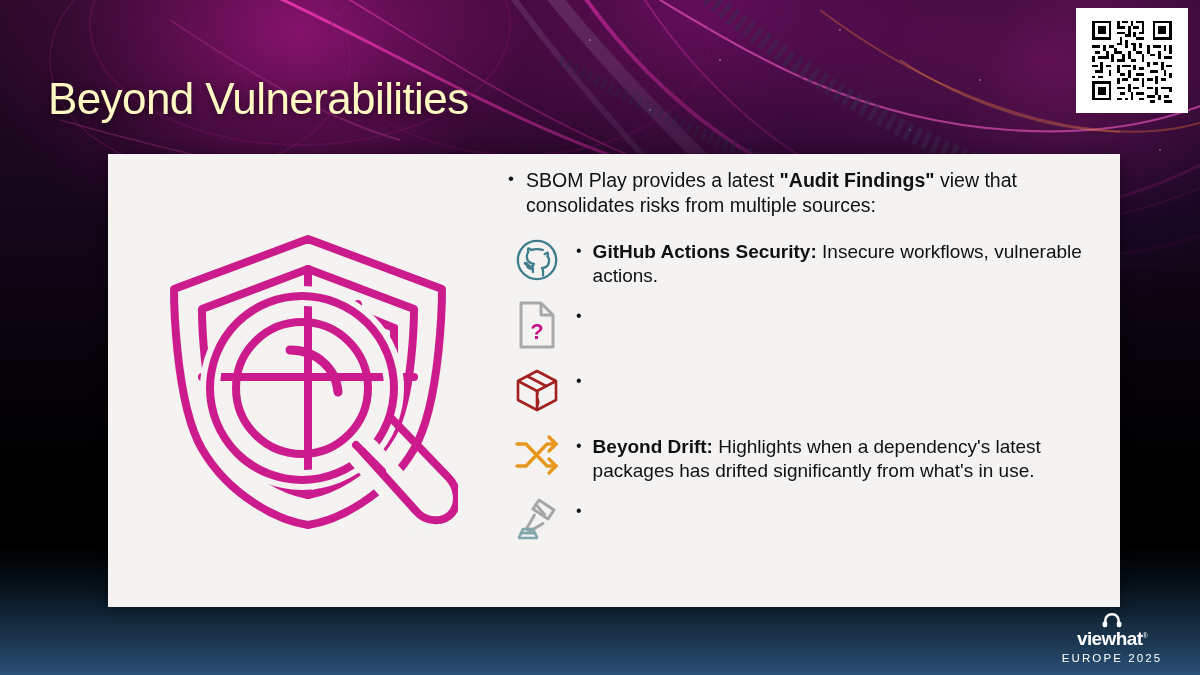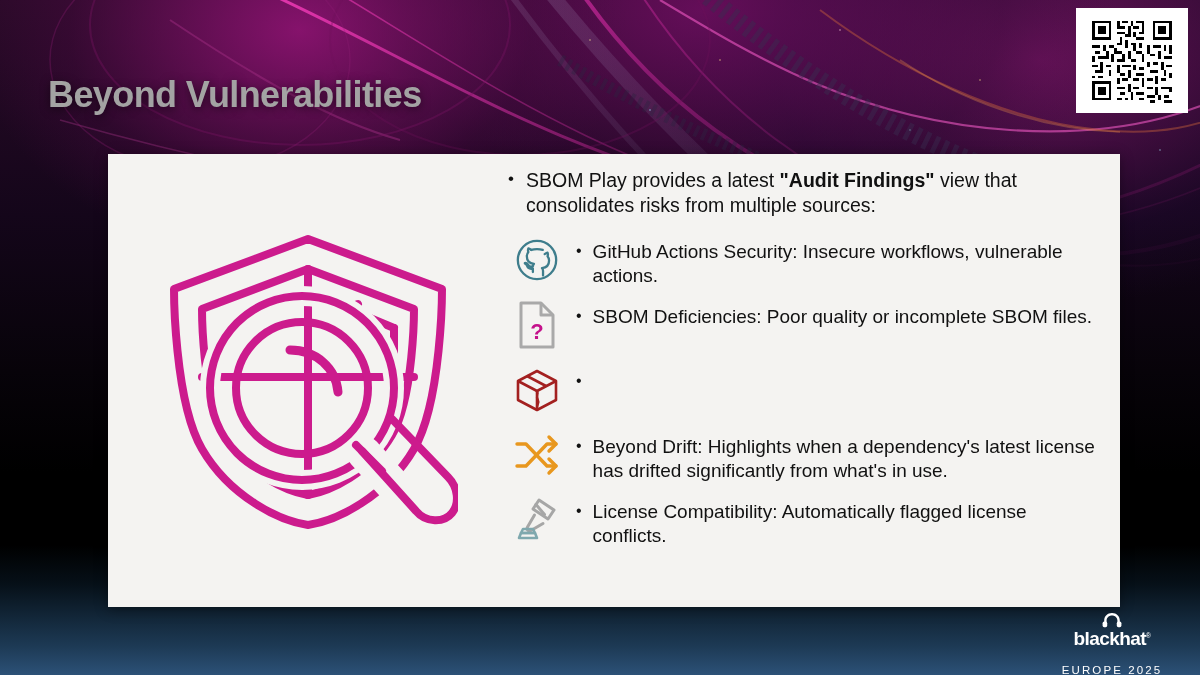--- a/index.html
+++ b/index.html
@@ -55,21 +55,21 @@
   .qr-wrap {
     position: absolute; left: 1076px; top: 8px;
     width: 112px; height: 105px;
     background: #fff; padding: 7px;
   }
   .qr-canvas { width: 98px; height: 91px; display: block; }
 
   
   .slide-title {
     position: absolute; left: 48px; top: 74px;
-    font-size: 36px; font-weight: bold; color: #a3a3a3;
+    font-size: 44px; font-weight: normal; color: #fef9c3;
     letter-spacing: -0.6px;
     text-shadow: 0 2px 10px rgba(0,0,0,.55);
     white-space: nowrap;
   }
 
   
   .card {
     position: absolute; left: 108px; top: 154px;
     width: 1012px; height: 453px;
     background: #f4f3f1;
@@ -100,35 +100,35 @@
   .f-icon {
     width: 58px; height: 58px; flex: none;
     display: flex; align-items: center; justify-content: center;
   }
   .f-icon svg { display: block; }
   .f-text {
     display: flex; gap: 11px; padding-top: 9px;
     font-size: 19px; color: #111; line-height: 1.28;
   }
   .f-text .dot { font-size: 16px; line-height: 1.38; }
-  .f-text b { font-weight: normal; }
+  .f-text b { font-weight: bold; }
 
   
   .bh-logo {
     position: absolute; left: 1042px; top: 612px;
     width: 140px; text-align: center; color: #fff;
   }
   .bh-mark { display: block; margin: 0 auto 1px; }
   .bh-name {
     font-size: 19px; font-weight: bold; letter-spacing: -0.6px;
     line-height: 1;
   }
   .bh-name .reg { font-size: 7px; vertical-align: super; font-weight: normal; }
   .bh-sub {
-    font-size: 11.5px; letter-spacing: 2.1px; margin-top: 17px; line-height: 1;
+    font-size: 11.5px; letter-spacing: 2.1px; margin-top: 5px; line-height: 1;
   }
 </style>
 </head>
 <body>
 
 <div class="slide">
 
   <div class="bg-base"></div>
   <div class="bg-stars"></div>
 
@@ -331,21 +331,20 @@
         <div class="finding">
           <span class="f-icon">
             <svg width="42" height="50" viewBox="0 0 42 50" fill="none">
               <path d="M5 3h20l12 12v32H5z" stroke="#A9A9A9" stroke-width="3" stroke-linejoin="round" rx="3"></path>
               <path d="M25 3v12h12" stroke="#A9A9A9" stroke-width="3" stroke-linejoin="round"></path>
               <text x="21" y="39" text-anchor="middle" font-family="Liberation Sans, sans-serif" font-size="22" font-weight="bold" fill="#C4118B">?</text>
             </svg>
           </span>
           <span class="f-text">
             <span class="dot">•</span>
-            <span><b>SBOM Deficiencies:</b><span> Poor quality or incomplete SBOM files.</span></span>
           </span>
         </div>
 
         <div class="finding">
           <span class="f-icon">
             <svg width="48" height="48" viewBox="0 0 48 48" fill="none" stroke="#A32020" stroke-width="2.6" stroke-linejoin="round">
               <path d="M24 5 L43 15 L43 34 L24 44 L5 34 L5 15 Z"></path>
               <path d="M5 15 L24 25 L43 15"></path>
               <path d="M24 25 L24 44"></path>
               <path d="M14 10 L33 20"></path>
@@ -361,53 +360,52 @@
           <span class="f-icon">
             <svg width="48" height="46" viewBox="0 0 48 46" fill="none" stroke="#E8971E" stroke-width="3.4" stroke-linecap="round" stroke-linejoin="round">
               <path d="M4 12 H13 L34 34 H43"></path>
               <path d="M4 34 H13 L34 12 H43"></path>
               <path d="M36 5 L43 12 L36 19"></path>
               <path d="M36 27 L43 34 L36 41"></path>
             </svg>
           </span>
           <span class="f-text">
             <span class="dot">•</span>
-            <span><b>Beyond Drift:</b><span> Highlights when a dependency's latest license has drifted significantly from what's in use.</span></span>
+            <span><b>Beyond Drift:</b><span> Highlights when a dependency's latest packages has drifted significantly from what's in use.</span></span>
           </span>
         </div>
 
         <div class="finding">
           <span class="f-icon">
             <svg width="50" height="48" viewBox="0 0 50 48" fill="none" stroke-linejoin="round" stroke-linecap="round">
               <g stroke="#A6A6A6" stroke-width="3">
                 <path d="M27 4 L42 14 L36 23 L21 13 Z"></path>
                 <path d="M24 8.5 L32.5 18.5"></path>
                 <path d="M22.5 19 L15.5 31 C14 33.5 16.5 36 19 34.5 L31 27.5"></path>
               </g>
               <g stroke="#7FA8AE" stroke-width="2.6" fill="none">
                 <path d="M9 37 H23 L25 42 H7 Z"></path>
                 <path d="M11 33 H21 L23 37 H9 Z"></path>
               </g>
             </svg>
           </span>
           <span class="f-text">
             <span class="dot">•</span>
-            <span><b>License Compatibility:</b><span> Automatically flagged license conflicts.</span></span>
           </span>
         </div>
 
       </div>
     </div>
   </div>
 
   <div class="bh-logo">
     <svg class="bh-mark" width="22" height="16" viewBox="0 0 22 16">
       <path d="M11 1 C6.4 1 3.2 4.3 3.2 8.6 L3.2 10.4 L5.6 10.4 L5.6 8.6
                C5.6 5.6 7.9 3.4 11 3.4 C14.1 3.4 16.4 5.6 16.4 8.6
                L16.4 10.4 L18.8 10.4 L18.8 8.6 C18.8 4.3 15.6 1 11 1 Z" fill="#fff"></path>
       <rect x="1.6" y="9.6" width="4.6" height="5.6" rx="1.6" fill="#fff"></rect>
       <rect x="15.8" y="9.6" width="4.6" height="5.6" rx="1.6" fill="#fff"></rect>
     </svg>
-    <div class="bh-name"><span>black</span><span>hat</span><span class="reg">®</span></div>
+    <div class="bh-name"><span>view</span><span>hat</span><span class="reg">®</span></div>
     <div class="bh-sub">EUROPE 2025</div>
   </div>
 
 </div>
 
 </body></html>

